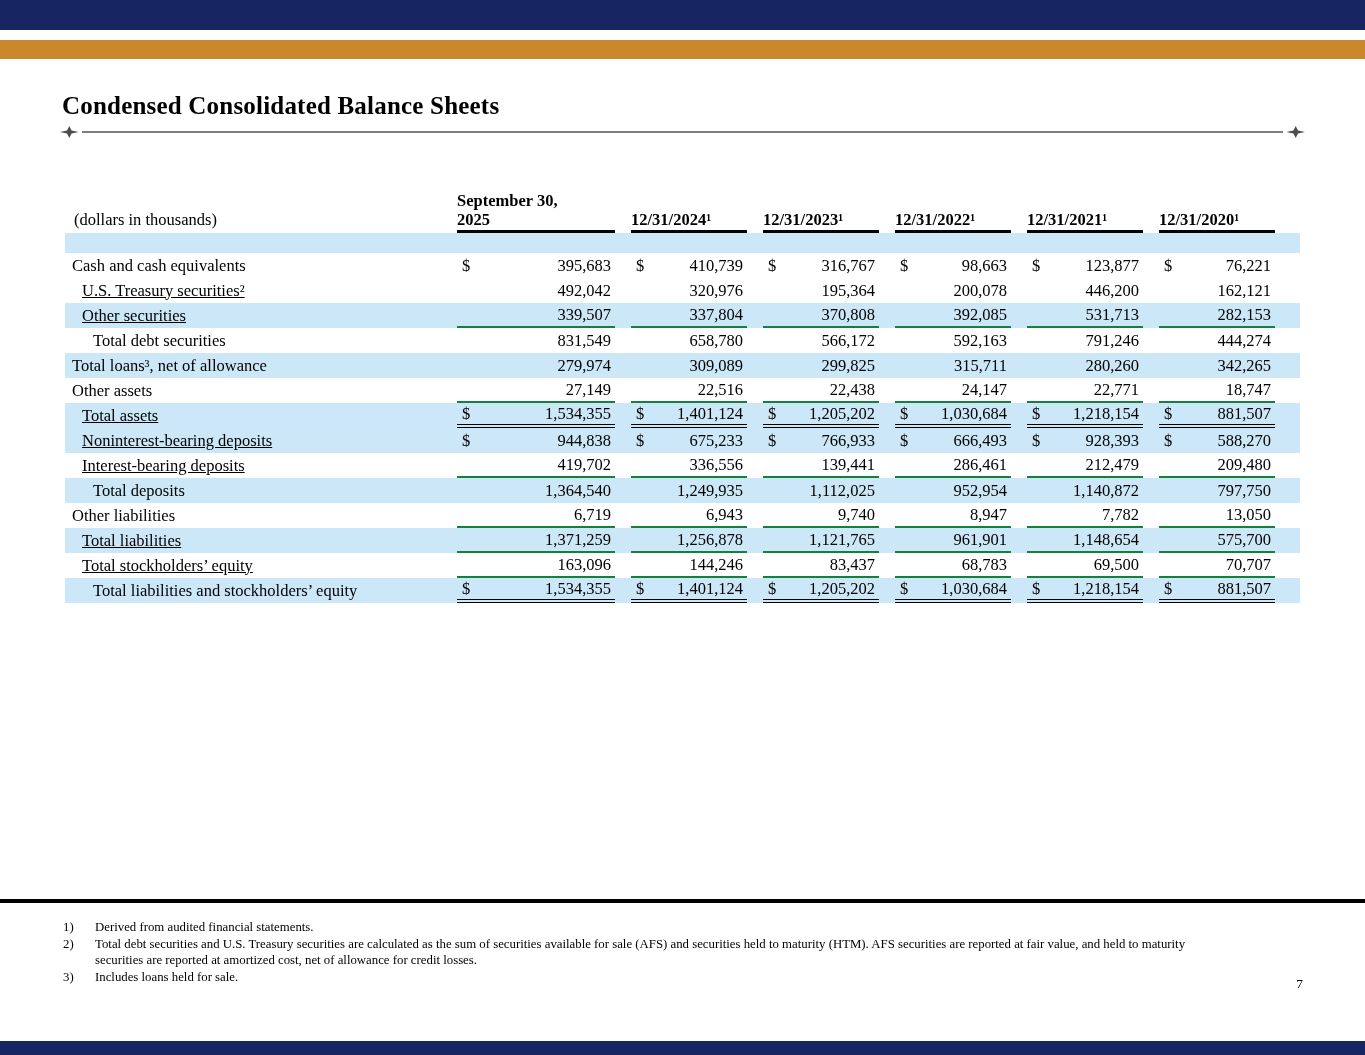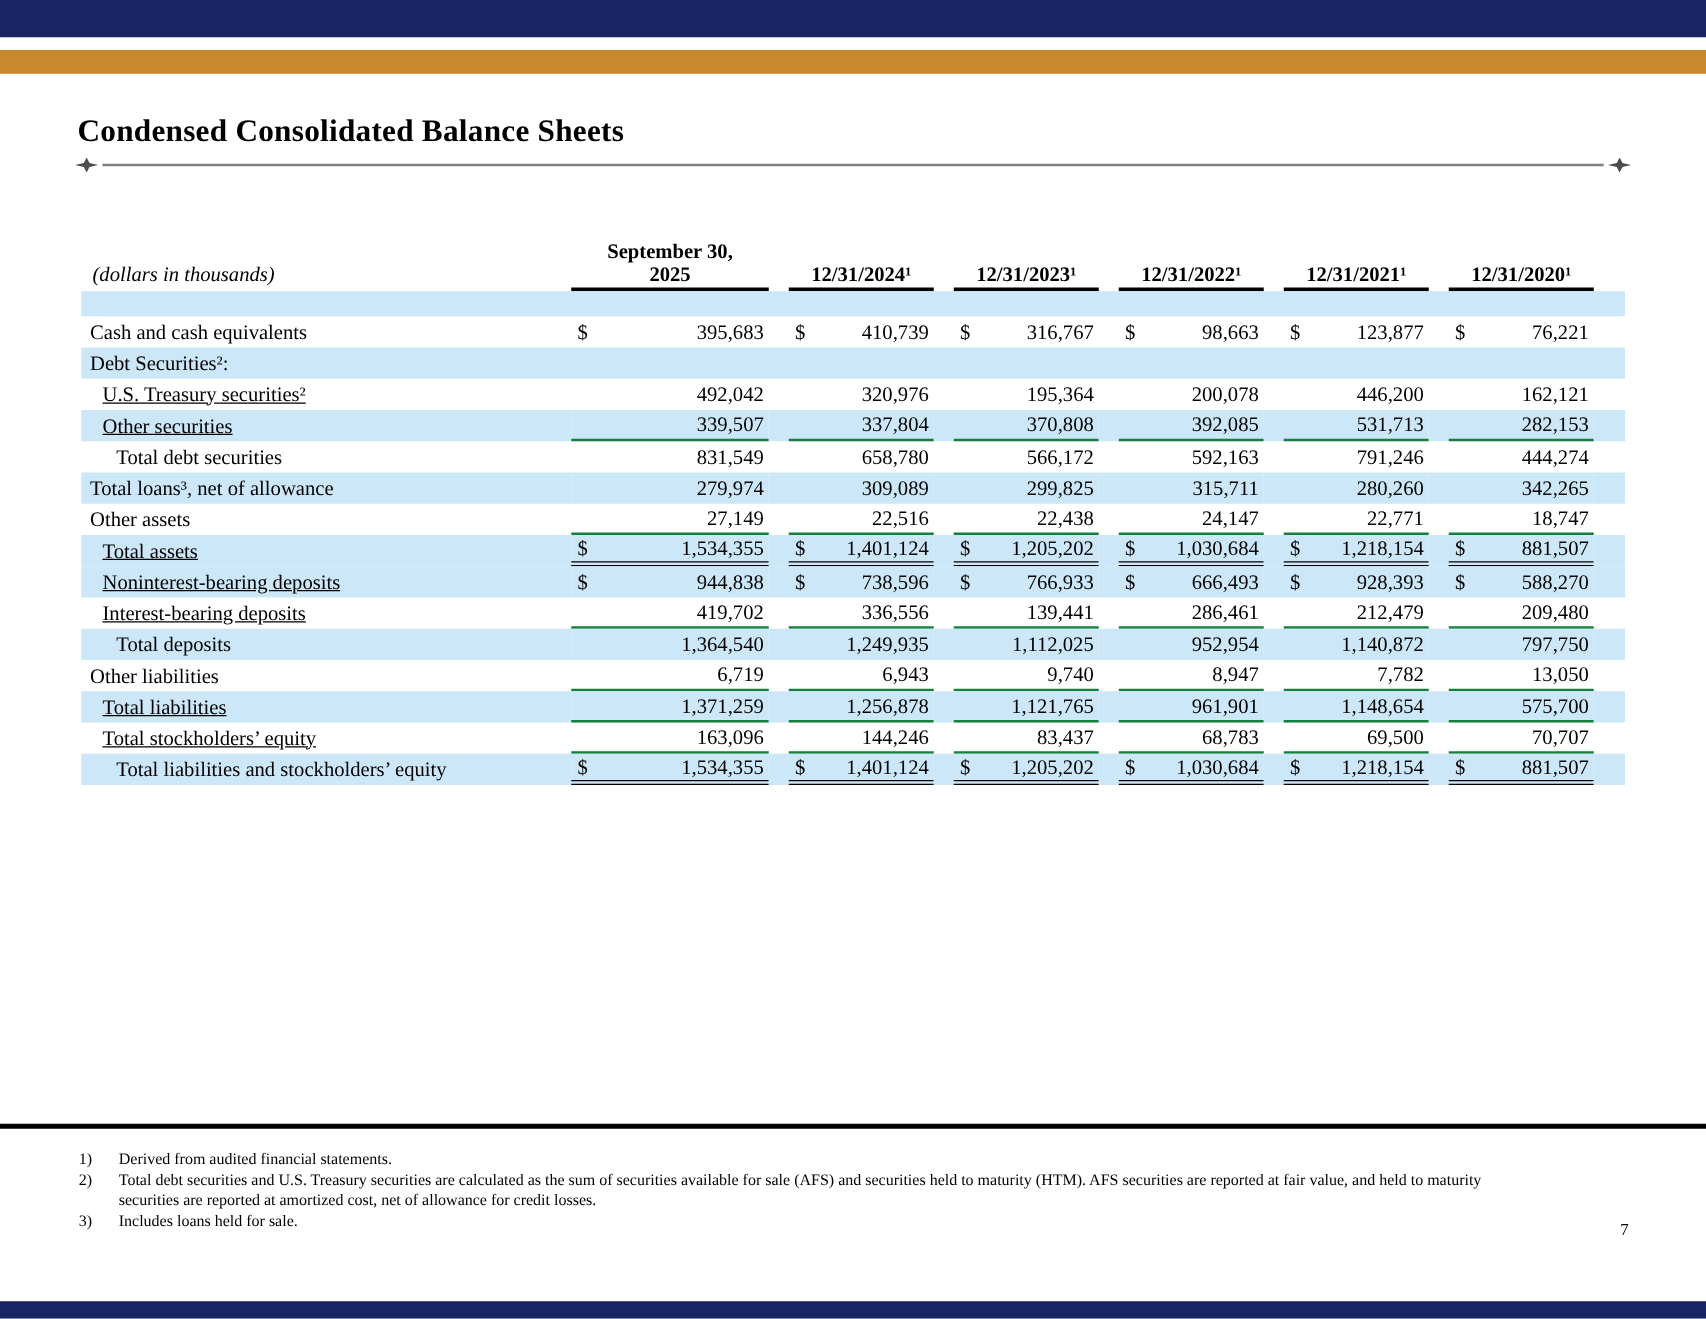--- a/index.html
+++ b/index.html
@@ -15,23 +15,23 @@
   .title-rule .line { flex:1; height:1.5px; background:#7f7f7f; }
   .orn { flex:none; width:22px; height:12px; }
 
   table.bs { margin:48px 0 0 65px; width:1235px; border-collapse:collapse; table-layout:fixed;
              font-size:16.5px; line-height:1.1; }
   td { padding:0; vertical-align:middle; }
   tr.shaded td { background:#CCE7F7; }
 
   
   td.hd-label { vertical-align:bottom; }
-  .unit-label { font-style:italic; padding:0 0 4px 9px; white-space:nowrap;margin-top:25px; }
+  .unit-label { padding:0 0 4px 9px; white-space:nowrap;margin-top:25px; }
   td.hd-col { vertical-align:bottom; }
-  .hdr-cell { border-bottom:3px solid #000; text-align:center; font-weight:bold;
+  .hdr-cell { border-bottom:3px solid #000; font-weight:bold;
               line-height:1.12; padding-bottom:1px; white-space:nowrap; }
   td.pad-col { background:transparent; }
 
   
   tr.data-row td { height:25px; }
   tr.spacer-row td { height:20px; }
   td.year-td { padding-left:16px; }
   .cell { height:25px; display:flex; align-items:center; padding:0 4px 0 5px; }
   .cell .val { margin-left:auto; white-space:nowrap; }
   .cell .dol { white-space:nowrap; }
@@ -155,261 +155,256 @@
           </div>
         </td>
         <td class="year-td">
           <div class="cell">
             <span class="dol">$</span>
             <span class="val">76,221</span>
           </div>
         </td>
         <td class="pad-col-row"></td>
       </tr>
+      <tr class="data-row">
+        <td>
+          <div class="lbl ind-1">U.S. Treasury securities²</div>
+        </td>
+        <td>
+          <div class="cell">
+            <span class="val">492,042</span>
+          </div>
+        </td>
+        <td class="year-td">
+          <div class="cell">
+            <span class="val">320,976</span>
+          </div>
+        </td>
+        <td class="year-td">
+          <div class="cell">
+            <span class="val">195,364</span>
+          </div>
+        </td>
+        <td class="year-td">
+          <div class="cell">
+            <span class="val">200,078</span>
+          </div>
+        </td>
+        <td class="year-td">
+          <div class="cell">
+            <span class="val">446,200</span>
+          </div>
+        </td>
+        <td class="year-td">
+          <div class="cell">
+            <span class="val">162,121</span>
+          </div>
+        </td>
+        <td class="pad-col-row"></td>
+      </tr>
+      <tr class="shaded data-row rule-single">
+        <td>
+          <div class="lbl ind-1">Other securities</div>
+        </td>
+        <td>
+          <div class="cell">
+            <span class="val">339,507</span>
+          </div>
+        </td>
+        <td class="year-td">
+          <div class="cell">
+            <span class="val">337,804</span>
+          </div>
+        </td>
+        <td class="year-td">
+          <div class="cell">
+            <span class="val">370,808</span>
+          </div>
+        </td>
+        <td class="year-td">
+          <div class="cell">
+            <span class="val">392,085</span>
+          </div>
+        </td>
+        <td class="year-td">
+          <div class="cell">
+            <span class="val">531,713</span>
+          </div>
+        </td>
+        <td class="year-td">
+          <div class="cell">
+            <span class="val">282,153</span>
+          </div>
+        </td>
+        <td class="pad-col-row"></td>
+      </tr>
+      <tr class="data-row">
+        <td>
+          <div class="lbl ind-2">Total debt securities</div>
+        </td>
+        <td>
+          <div class="cell">
+            <span class="val">831,549</span>
+          </div>
+        </td>
+        <td class="year-td">
+          <div class="cell">
+            <span class="val">658,780</span>
+          </div>
+        </td>
+        <td class="year-td">
+          <div class="cell">
+            <span class="val">566,172</span>
+          </div>
+        </td>
+        <td class="year-td">
+          <div class="cell">
+            <span class="val">592,163</span>
+          </div>
+        </td>
+        <td class="year-td">
+          <div class="cell">
+            <span class="val">791,246</span>
+          </div>
+        </td>
+        <td class="year-td">
+          <div class="cell">
+            <span class="val">444,274</span>
+          </div>
+        </td>
+        <td class="pad-col-row"></td>
+      </tr>
       <tr class="shaded data-row">
-        <td colspan="8">
-          <div class="lbl ind-0">Debt Securities²:</div>
-        </td>
-      </tr>
-      <tr class="data-row">
-        <td>
-          <div class="lbl ind-1">U.S. Treasury securities²</div>
-        </td>
-        <td>
-          <div class="cell">
-            <span class="val">492,042</span>
-          </div>
-        </td>
-        <td class="year-td">
-          <div class="cell">
-            <span class="val">320,976</span>
-          </div>
-        </td>
-        <td class="year-td">
-          <div class="cell">
-            <span class="val">195,364</span>
-          </div>
-        </td>
-        <td class="year-td">
-          <div class="cell">
-            <span class="val">200,078</span>
-          </div>
-        </td>
-        <td class="year-td">
-          <div class="cell">
-            <span class="val">446,200</span>
-          </div>
-        </td>
-        <td class="year-td">
-          <div class="cell">
-            <span class="val">162,121</span>
-          </div>
-        </td>
-        <td class="pad-col-row"></td>
-      </tr>
-      <tr class="shaded data-row rule-single">
-        <td>
-          <div class="lbl ind-1">Other securities</div>
-        </td>
-        <td>
-          <div class="cell">
-            <span class="val">339,507</span>
-          </div>
-        </td>
-        <td class="year-td">
-          <div class="cell">
-            <span class="val">337,804</span>
-          </div>
-        </td>
-        <td class="year-td">
-          <div class="cell">
-            <span class="val">370,808</span>
-          </div>
-        </td>
-        <td class="year-td">
-          <div class="cell">
-            <span class="val">392,085</span>
-          </div>
-        </td>
-        <td class="year-td">
-          <div class="cell">
-            <span class="val">531,713</span>
-          </div>
-        </td>
-        <td class="year-td">
-          <div class="cell">
-            <span class="val">282,153</span>
-          </div>
-        </td>
-        <td class="pad-col-row"></td>
-      </tr>
-      <tr class="data-row">
-        <td>
-          <div class="lbl ind-2">Total debt securities</div>
-        </td>
-        <td>
-          <div class="cell">
-            <span class="val">831,549</span>
-          </div>
-        </td>
-        <td class="year-td">
-          <div class="cell">
-            <span class="val">658,780</span>
-          </div>
-        </td>
-        <td class="year-td">
-          <div class="cell">
-            <span class="val">566,172</span>
-          </div>
-        </td>
-        <td class="year-td">
-          <div class="cell">
-            <span class="val">592,163</span>
-          </div>
-        </td>
-        <td class="year-td">
-          <div class="cell">
-            <span class="val">791,246</span>
-          </div>
-        </td>
-        <td class="year-td">
-          <div class="cell">
-            <span class="val">444,274</span>
+        <td>
+          <div class="lbl ind-0">Total loans³, net of allowance</div>
+        </td>
+        <td>
+          <div class="cell">
+            <span class="val">279,974</span>
+          </div>
+        </td>
+        <td class="year-td">
+          <div class="cell">
+            <span class="val">309,089</span>
+          </div>
+        </td>
+        <td class="year-td">
+          <div class="cell">
+            <span class="val">299,825</span>
+          </div>
+        </td>
+        <td class="year-td">
+          <div class="cell">
+            <span class="val">315,711</span>
+          </div>
+        </td>
+        <td class="year-td">
+          <div class="cell">
+            <span class="val">280,260</span>
+          </div>
+        </td>
+        <td class="year-td">
+          <div class="cell">
+            <span class="val">342,265</span>
+          </div>
+        </td>
+        <td class="pad-col-row"></td>
+      </tr>
+      <tr class="data-row rule-single">
+        <td>
+          <div class="lbl ind-0">Other assets</div>
+        </td>
+        <td>
+          <div class="cell">
+            <span class="val">27,149</span>
+          </div>
+        </td>
+        <td class="year-td">
+          <div class="cell">
+            <span class="val">22,516</span>
+          </div>
+        </td>
+        <td class="year-td">
+          <div class="cell">
+            <span class="val">22,438</span>
+          </div>
+        </td>
+        <td class="year-td">
+          <div class="cell">
+            <span class="val">24,147</span>
+          </div>
+        </td>
+        <td class="year-td">
+          <div class="cell">
+            <span class="val">22,771</span>
+          </div>
+        </td>
+        <td class="year-td">
+          <div class="cell">
+            <span class="val">18,747</span>
+          </div>
+        </td>
+        <td class="pad-col-row"></td>
+      </tr>
+      <tr class="shaded data-row rule-double">
+        <td>
+          <div class="lbl ind-1">Total assets</div>
+        </td>
+        <td>
+          <div class="cell">
+            <span class="dol">$</span>
+            <span class="val">1,534,355</span>
+          </div>
+        </td>
+        <td class="year-td">
+          <div class="cell">
+            <span class="dol">$</span>
+            <span class="val">1,401,124</span>
+          </div>
+        </td>
+        <td class="year-td">
+          <div class="cell">
+            <span class="dol">$</span>
+            <span class="val">1,205,202</span>
+          </div>
+        </td>
+        <td class="year-td">
+          <div class="cell">
+            <span class="dol">$</span>
+            <span class="val">1,030,684</span>
+          </div>
+        </td>
+        <td class="year-td">
+          <div class="cell">
+            <span class="dol">$</span>
+            <span class="val">1,218,154</span>
+          </div>
+        </td>
+        <td class="year-td">
+          <div class="cell">
+            <span class="dol">$</span>
+            <span class="val">881,507</span>
           </div>
         </td>
         <td class="pad-col-row"></td>
       </tr>
       <tr class="shaded data-row">
         <td>
-          <div class="lbl ind-0">Total loans³, net of allowance</div>
-        </td>
-        <td>
-          <div class="cell">
-            <span class="val">279,974</span>
-          </div>
-        </td>
-        <td class="year-td">
-          <div class="cell">
-            <span class="val">309,089</span>
-          </div>
-        </td>
-        <td class="year-td">
-          <div class="cell">
-            <span class="val">299,825</span>
-          </div>
-        </td>
-        <td class="year-td">
-          <div class="cell">
-            <span class="val">315,711</span>
-          </div>
-        </td>
-        <td class="year-td">
-          <div class="cell">
-            <span class="val">280,260</span>
-          </div>
-        </td>
-        <td class="year-td">
-          <div class="cell">
-            <span class="val">342,265</span>
-          </div>
-        </td>
-        <td class="pad-col-row"></td>
-      </tr>
-      <tr class="data-row rule-single">
-        <td>
-          <div class="lbl ind-0">Other assets</div>
-        </td>
-        <td>
-          <div class="cell">
-            <span class="val">27,149</span>
-          </div>
-        </td>
-        <td class="year-td">
-          <div class="cell">
-            <span class="val">22,516</span>
-          </div>
-        </td>
-        <td class="year-td">
-          <div class="cell">
-            <span class="val">22,438</span>
-          </div>
-        </td>
-        <td class="year-td">
-          <div class="cell">
-            <span class="val">24,147</span>
-          </div>
-        </td>
-        <td class="year-td">
-          <div class="cell">
-            <span class="val">22,771</span>
-          </div>
-        </td>
-        <td class="year-td">
-          <div class="cell">
-            <span class="val">18,747</span>
-          </div>
-        </td>
-        <td class="pad-col-row"></td>
-      </tr>
-      <tr class="shaded data-row rule-double">
-        <td>
-          <div class="lbl ind-1">Total assets</div>
-        </td>
-        <td>
-          <div class="cell">
-            <span class="dol">$</span>
-            <span class="val">1,534,355</span>
-          </div>
-        </td>
-        <td class="year-td">
-          <div class="cell">
-            <span class="dol">$</span>
-            <span class="val">1,401,124</span>
-          </div>
-        </td>
-        <td class="year-td">
-          <div class="cell">
-            <span class="dol">$</span>
-            <span class="val">1,205,202</span>
-          </div>
-        </td>
-        <td class="year-td">
-          <div class="cell">
-            <span class="dol">$</span>
-            <span class="val">1,030,684</span>
-          </div>
-        </td>
-        <td class="year-td">
-          <div class="cell">
-            <span class="dol">$</span>
-            <span class="val">1,218,154</span>
-          </div>
-        </td>
-        <td class="year-td">
-          <div class="cell">
-            <span class="dol">$</span>
-            <span class="val">881,507</span>
-          </div>
-        </td>
-        <td class="pad-col-row"></td>
-      </tr>
-      <tr class="shaded data-row">
-        <td>
           <div class="lbl ind-1">Noninterest-bearing deposits</div>
         </td>
         <td>
           <div class="cell">
             <span class="dol">$</span>
             <span class="val">944,838</span>
           </div>
         </td>
         <td class="year-td">
           <div class="cell">
             <span class="dol">$</span>
-            <span class="val">738,596</span>
+            <span class="val">675,233</span>
           </div>
         </td>
         <td class="year-td">
           <div class="cell">
             <span class="dol">$</span>
             <span class="val">766,933</span>
           </div>
         </td>
         <td class="year-td">
           <div class="cell">

